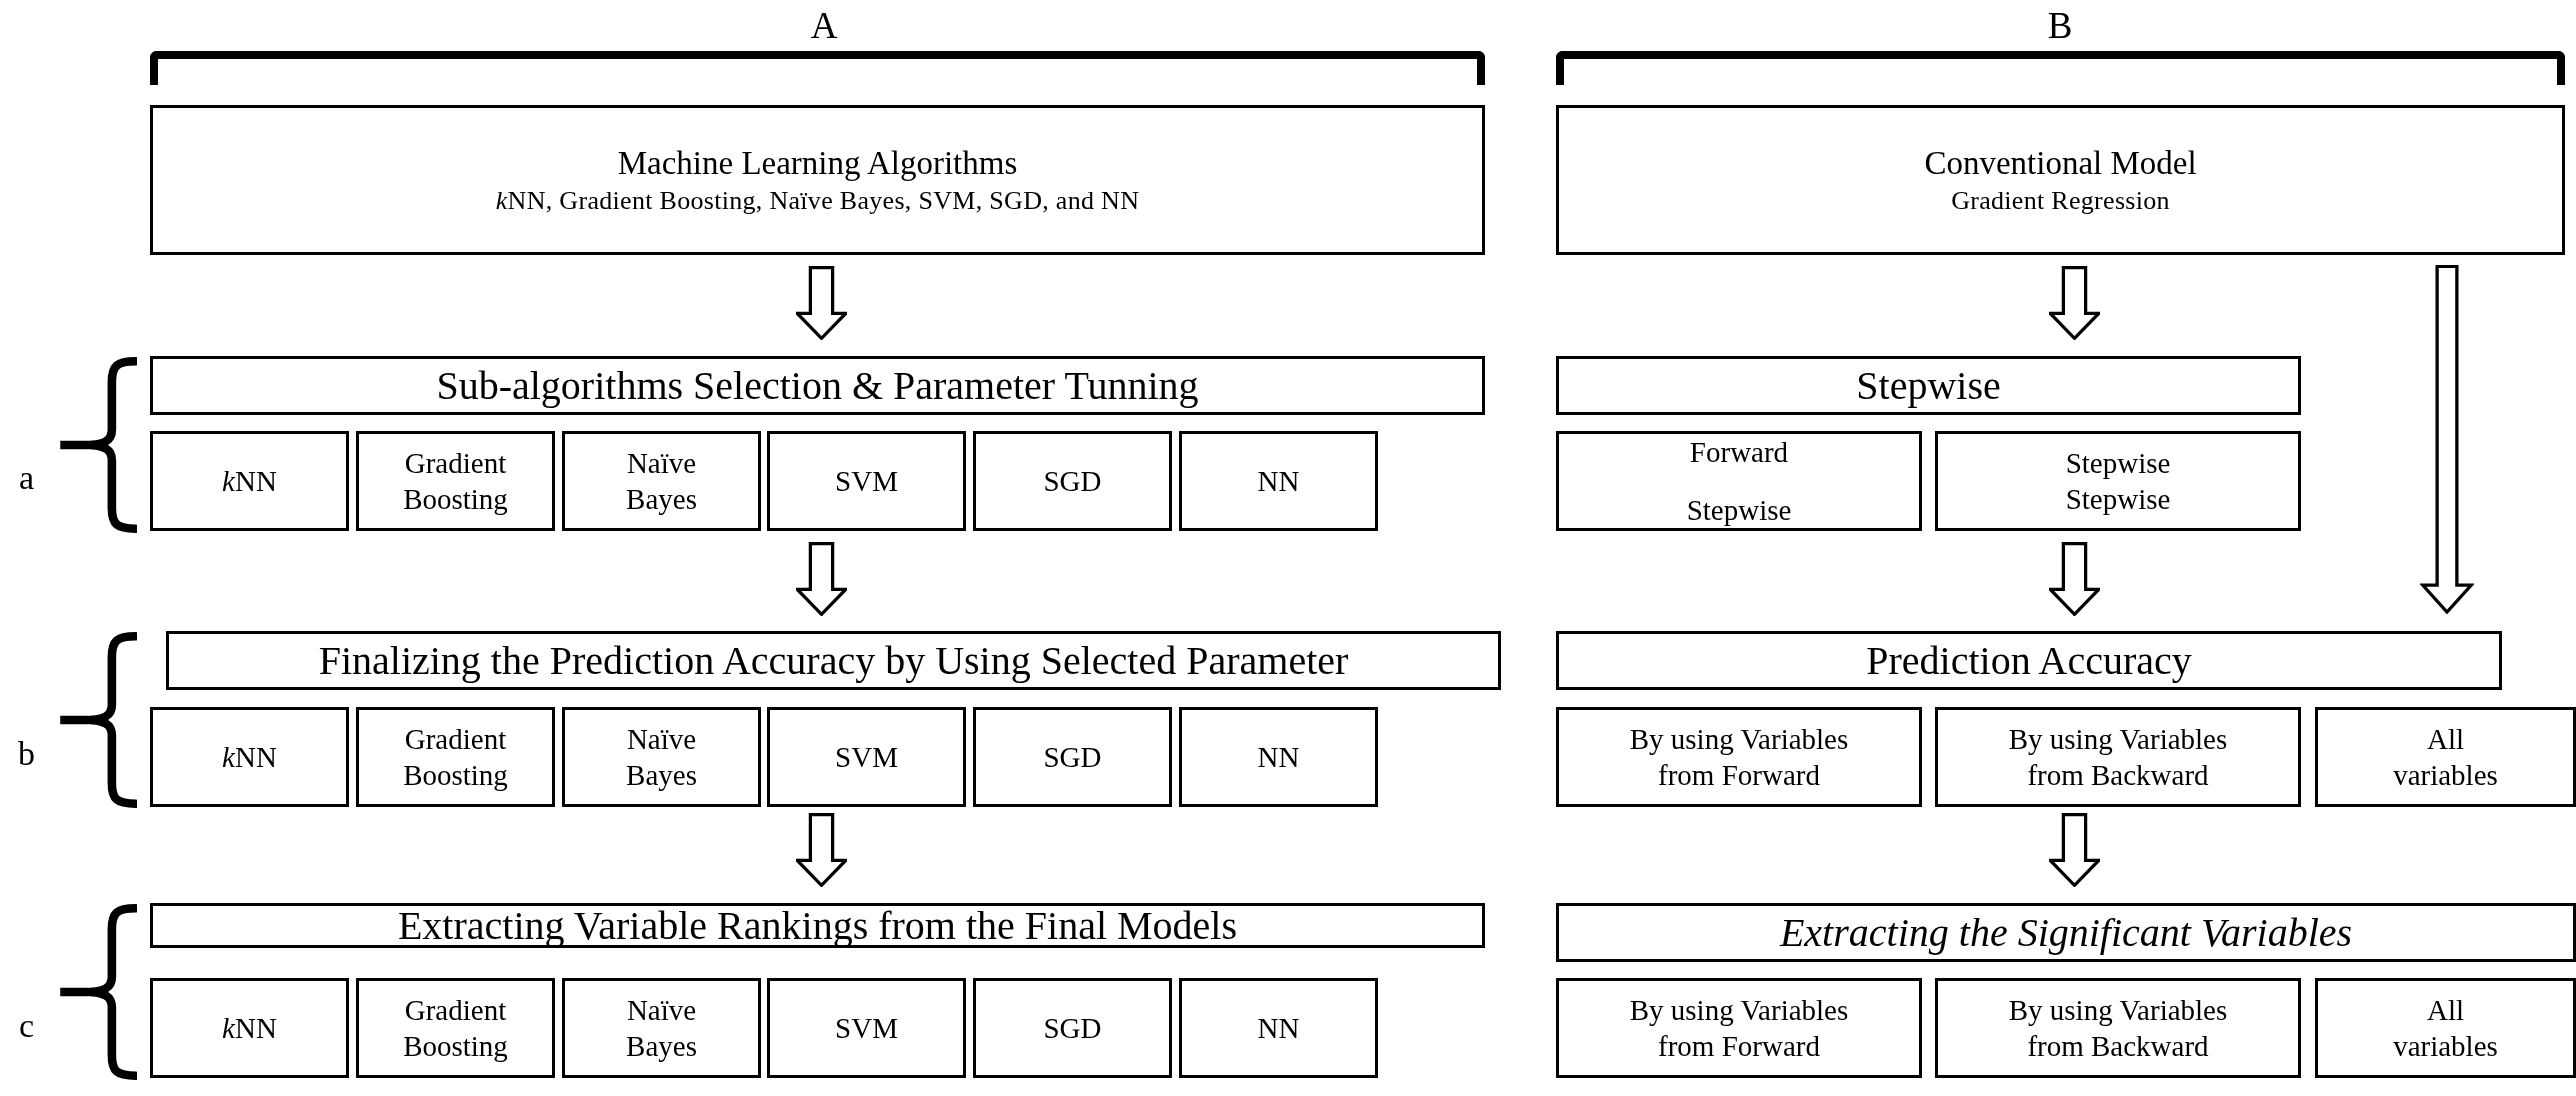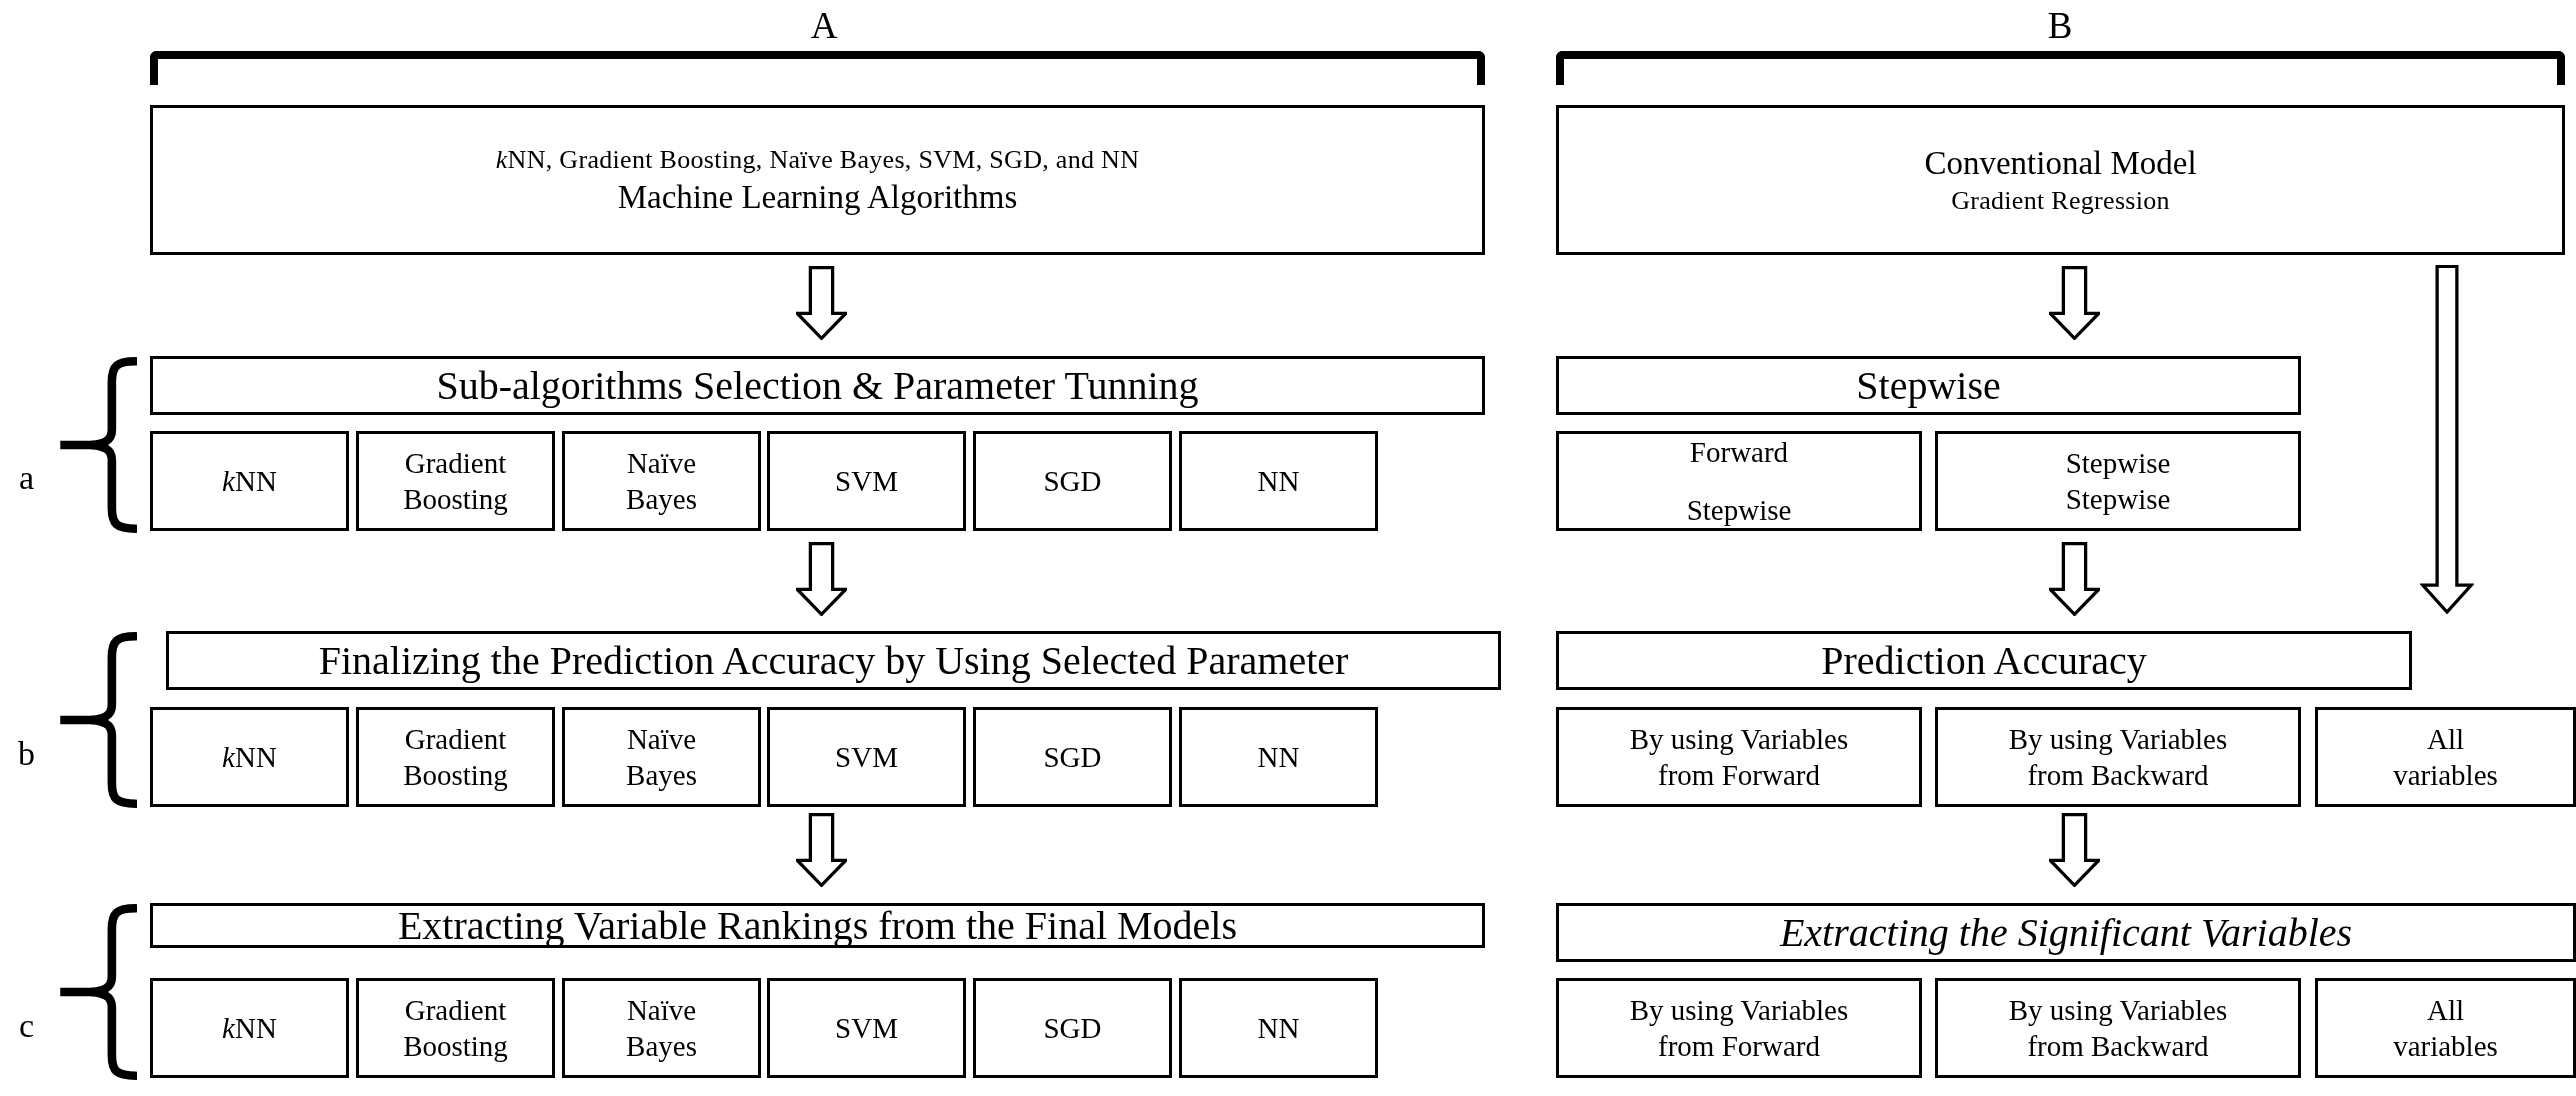--- a/index.html
+++ b/index.html
@@ -53,24 +53,24 @@
 
 <div class="abs group-letter" style="left:725px;top:6.6px;width:198px;">A</div>
 
 <div class="abs group-letter" style="left:1961px;top:6.6px;width:198px;">B</div>
 
 <div class="abs topbracket" style="left:150px;top:51px;width:1335px;height:34px;"></div>
 
 <div class="abs topbracket" style="left:1556px;top:51px;width:1009px;height:34px;"></div>
 
 <div class="abs box" style="left:150px;top:105px;width:1335px;height:150px;">
+  <span class="line t-title">Machine Learning Algorithms</span>
   <span class="line t-sub">
     <i class="ital">k</i><span>NN, Gradient  Boosting,  Naïve  Bayes, SVM, SGD, and NN</span>
   </span>
-  <span class="line t-title">Machine Learning Algorithms</span>
 </div>
 
 <div class="abs box" style="left:1556px;top:105px;width:1009px;height:150px;text-align:right;">
   <span class="line t-title">Conventional Model</span>
   <span class="line t-sub">Gradient  Regression</span>
 </div>
 
 <div class="abs arrow" style="left:796px;top:266px;width:51px;height:74px;">
   <svg width="51" height="74" viewBox="0 0 78 112">
     <polygon points="22,2 56,2 56,72 76,72 39,110 2,72 22,72" fill="#fff" stroke="#000" stroke-width="5" stroke-linejoin="miter"></polygon>
@@ -213,21 +213,21 @@
 </div>
 <div class="abs box" style="left:1556px;top:431px;width:366px;height:100px;justify-content:space-between;">
   <span class="line t-cell">Forward</span>
   <span class="line t-cell">Stepwise</span>
 </div>
 <div class="abs box" style="left:1935px;top:431px;width:366px;height:100px;">
   <span class="line t-cell">Stepwise</span>
   <span class="line t-cell">Stepwise</span>
 </div>
 
-<div class="abs box" style="left:1556px;top:631px;width:856px;height:59px;">
+<div class="abs box" style="left:1556px;top:631px;width:946px;height:59px;">
   <span class="line t-head">Prediction Accuracy</span>
 </div>
 <div class="abs box" style="left:1556px;top:707px;width:366px;height:100px;">
   <span class="line t-cell">By using Variables</span>
   <span class="line t-cell">from Forward</span>
 </div>
 <div class="abs box" style="left:1935px;top:707px;width:366px;height:100px;">
   <span class="line t-cell">By using Variables</span>
   <span class="line t-cell">from Backward</span>
 </div>

